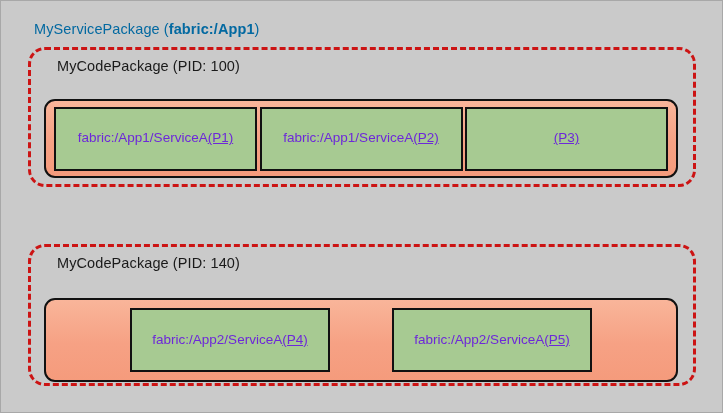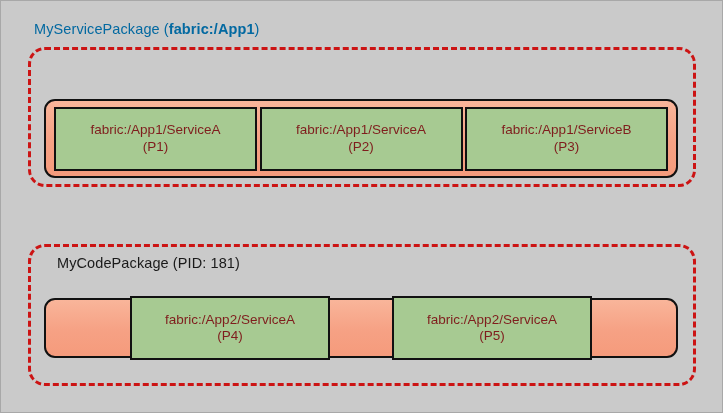--- a/index.html
+++ b/index.html
@@ -78,85 +78,85 @@
     background: linear-gradient(180deg, #f9b59a 0%, #f6a184 55%, #f59b7c 100%);
     display: flex;
     align-items: center;
     padding: 0 8px;
   }
   .app1 .code-package {
     justify-content: space-between;
   }
   .app2 .code-package {
     top: 92px;
-    height: 60px;
+    height: 84px;
     justify-content: center;
     gap: 62px;
   }
 
   
   .replica {
     box-sizing: border-box;
     background: #a7ca92;
     border: 2.5px solid #111111;
     height: 64px;
     display: flex;
-    flex-direction: column;
+    flex-direction: row;
     align-items: center;
     justify-content: center;
     line-height: 1.22;
     font-size: 13.5px;
-    color: #7f1d1d;
+    color: #6d28d9;
     text-align: center;
     white-space: nowrap;
   }
   .app1 .replica { width: 203px; }
   .app2 .replica { width: 200px; }
 
   .replica-name { display: block; }
-  .replica-pid  { display: block; }
+  .replica-pid  { display: block; text-decoration: underline; }
 </style>
 </head>
 <body>
 
 <div id="diagram-canvas">
 
   <div class="app-group app1">
 
     <div class="sp-label"><span>MyServicePackage (</span><span class="bold">fabric:/App1</span><span>)</span></div>
 
     <div class="dashed-box"></div>
 
+    <div class="cp-label">MyCodePackage (PID: 100)</div>
 
     <div class="code-package">
 
       <div class="replica">
         <span class="replica-name">fabric:/App1/ServiceA</span>
         <span class="replica-pid">(P1)</span>
       </div>
 
       <div class="replica">
         <span class="replica-name">fabric:/App1/ServiceA</span>
         <span class="replica-pid">(P2)</span>
       </div>
 
       <div class="replica">
-        <span class="replica-name">fabric:/App1/ServiceB</span>
         <span class="replica-pid">(P3)</span>
       </div>
 
     </div>
   </div>
 
   <div class="app-group app2">
 
 
     <div class="dashed-box"></div>
 
-    <div class="cp-label">MyCodePackage (PID: 181)</div>
+    <div class="cp-label">MyCodePackage (PID: 140)</div>
 
     <div class="code-package">
 
       <div class="replica">
         <span class="replica-name">fabric:/App2/ServiceA</span>
         <span class="replica-pid">(P4)</span>
       </div>
 
       <div class="replica">
         <span class="replica-name">fabric:/App2/ServiceA</span>

